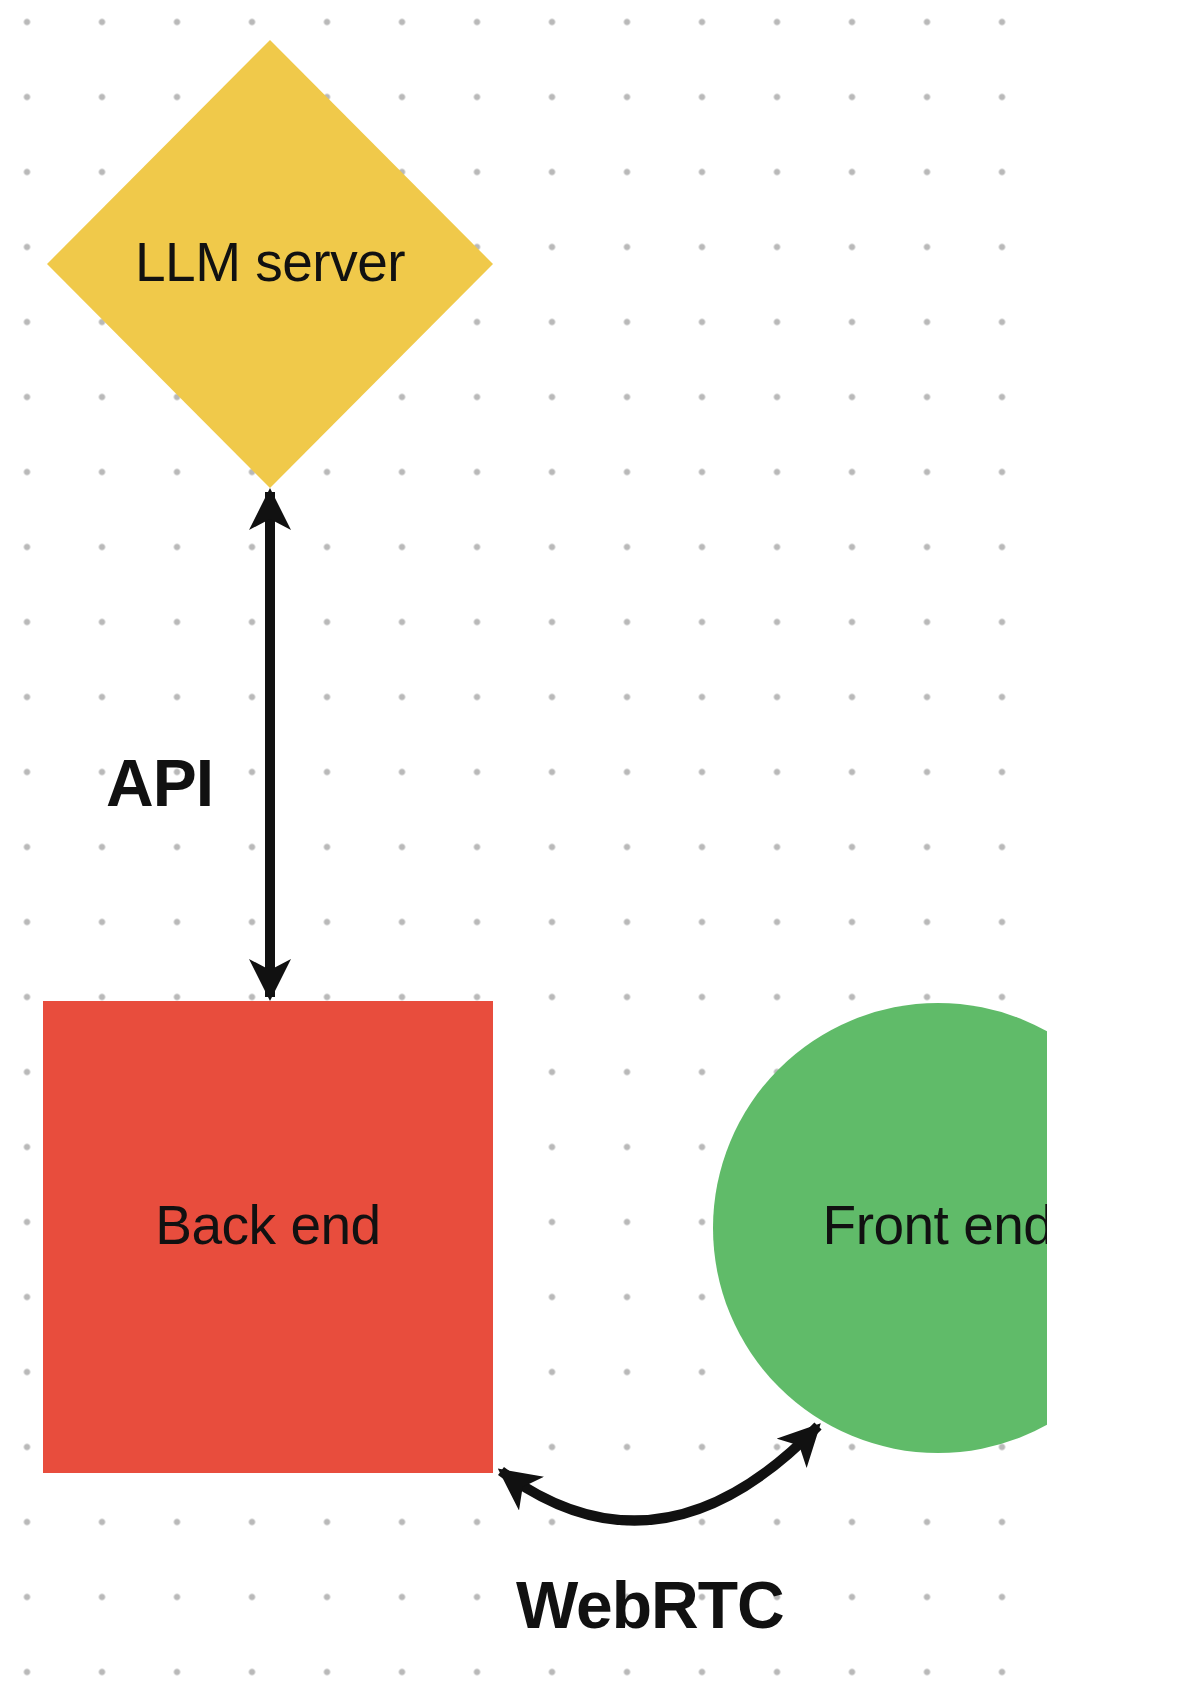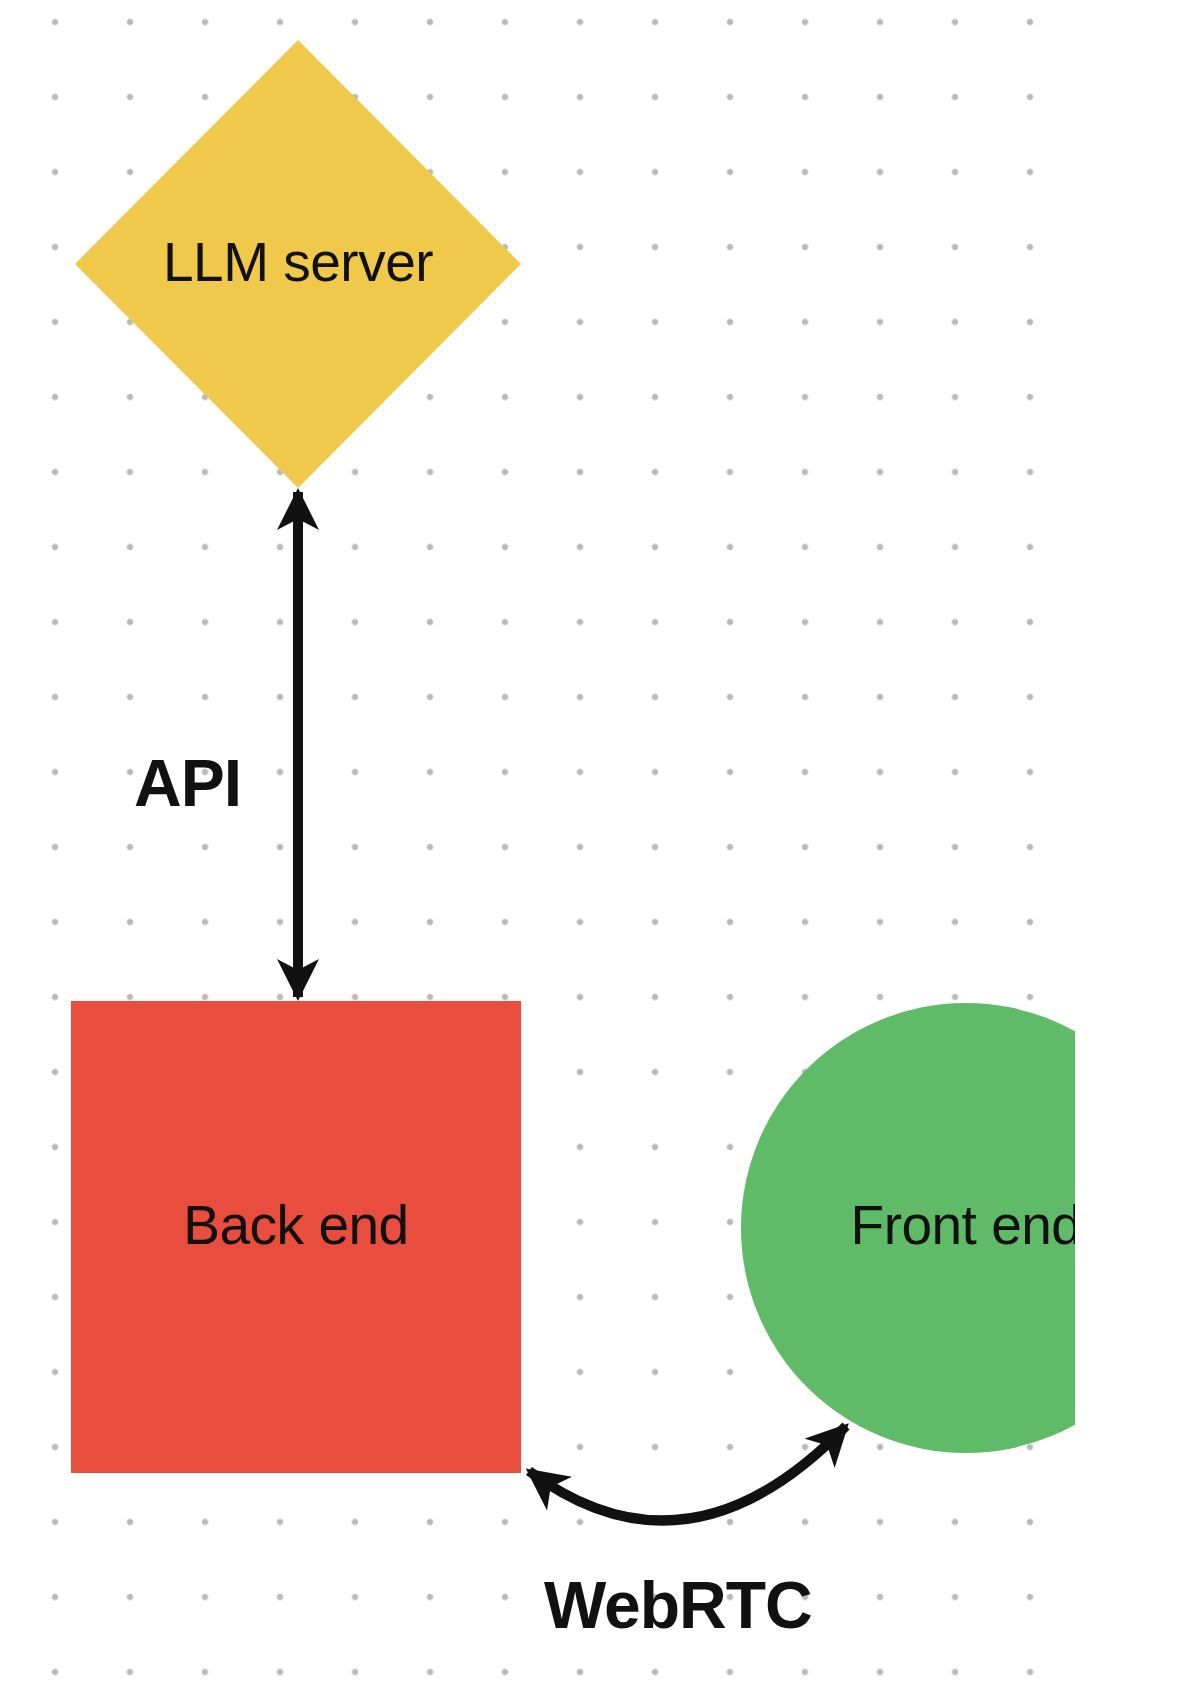--- a/index.html
+++ b/index.html
@@ -10,21 +10,20 @@
   .canvas {
     position: relative;
     width: 1047px;
     height: 1697px;
     overflow: hidden;
     background-color: #ffffff;
     
     background-image: radial-gradient(circle, #b9b9b9 2.8px, rgba(185,185,185,0) 3.5px);
     background-size: 75px 75px;
     background-position: -10.5px -15.5px;
-    margin-left: 28px;
   }
   svg.diagram {
     position: absolute;
     top: 0;
     left: 0;
     display: block;
   }
   .edge-line {
     fill: none;
     stroke-width: 10px;

